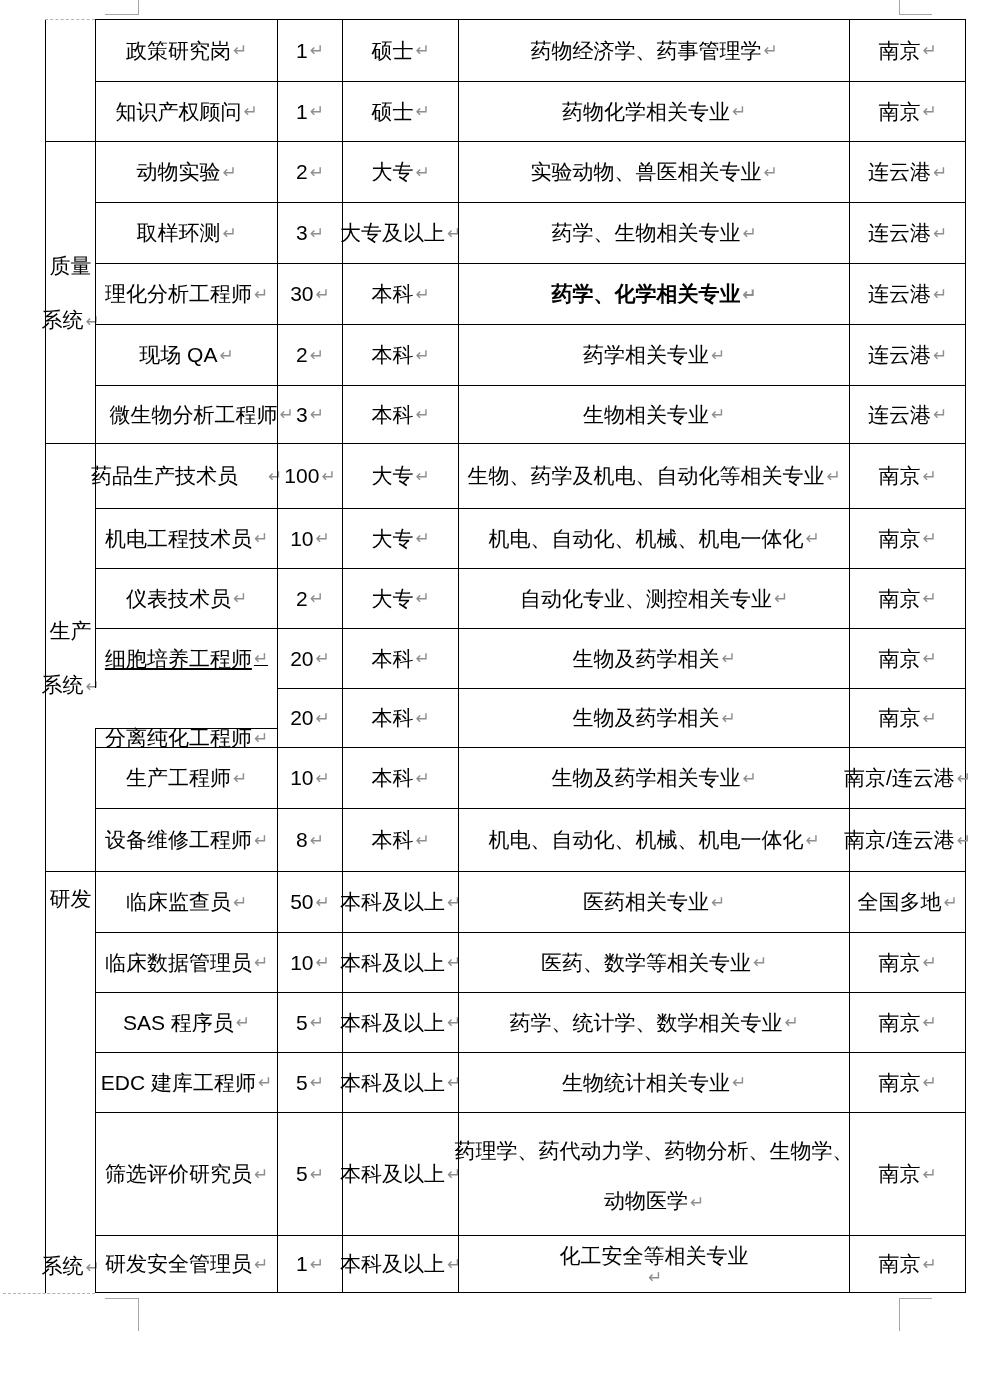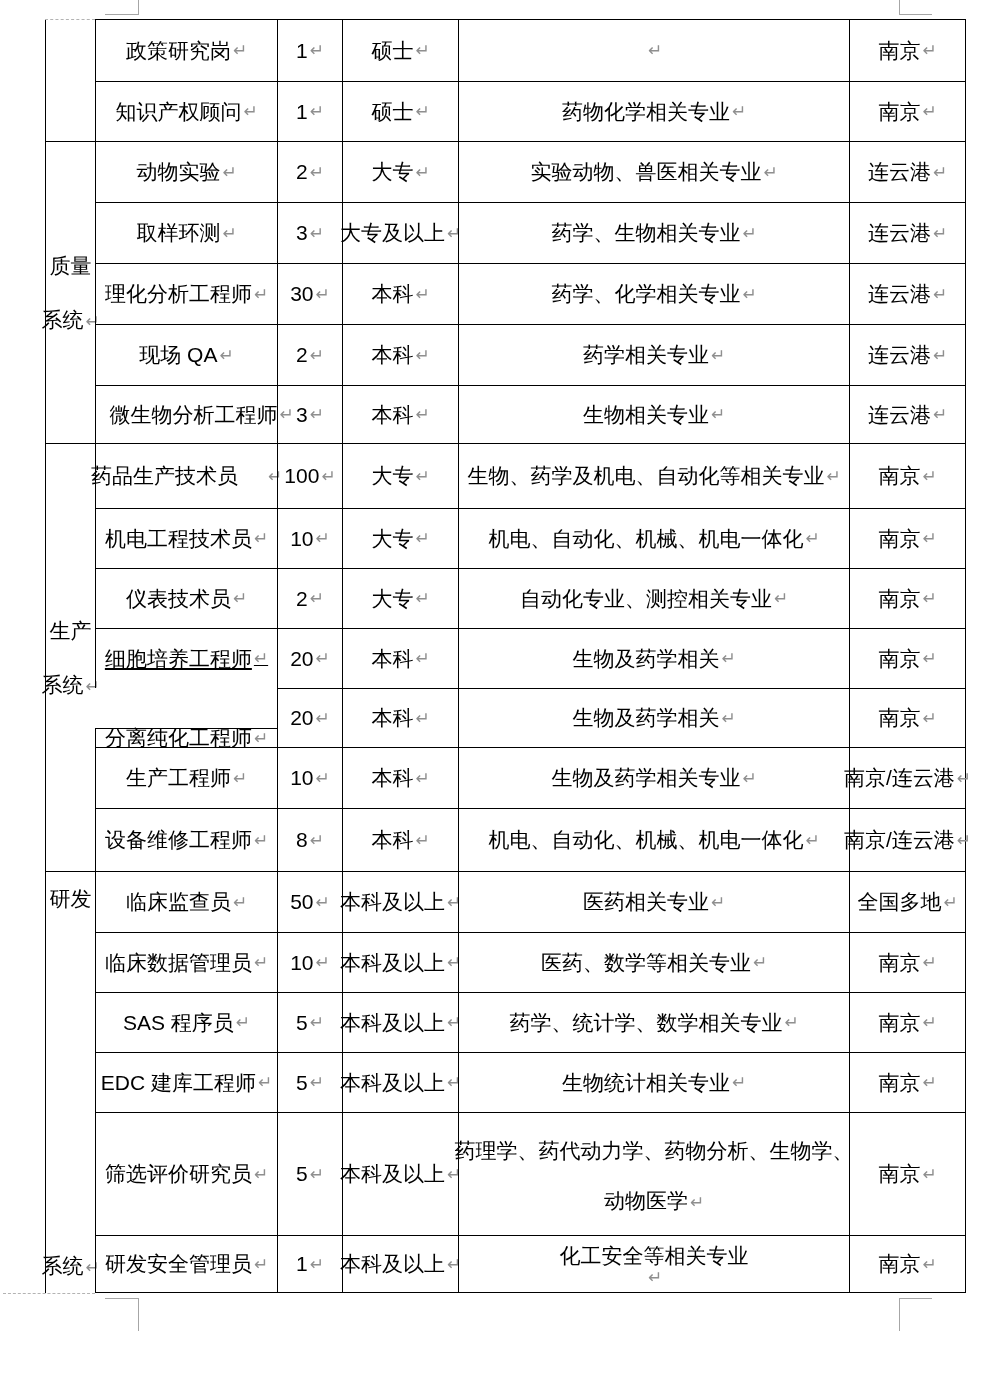--- a/index.html
+++ b/index.html
@@ -69,20 +69,21 @@
       </div>
       <div class="cell" style="grid-area: 1 / 3;">
         <span>1</span>
         <span class="pm">↵</span>
       </div>
       <div class="cell" style="grid-area: 1 / 4;">
         <span>硕士</span>
         <span class="pm">↵</span>
       </div>
       <div class="cell" style="grid-area: 1 / 5;">
+        <span>药物经济学、药事管理学</span>
         <span class="pm">↵</span>
       </div>
       <div class="cell lastcol" style="grid-area: 1 / 6;">
         <span>南京</span>
         <span class="pm">↵</span>
       </div>
       <div class="cell" style="grid-area: 2 / 2;">
         <span>知识产权顾问</span>
         <span class="pm">↵</span>
       </div>
@@ -151,21 +152,21 @@
         <span class="pm">↵</span>
       </div>
       <div class="cell" style="grid-area: 5 / 3;">
         <span>30</span>
         <span class="pm">↵</span>
       </div>
       <div class="cell" style="grid-area: 5 / 4;">
         <span>本科</span>
         <span class="pm">↵</span>
       </div>
-      <div class="cell" style="grid-area: 5 / 5;">
+      <div class="cell" style="grid-area: 5 / 5; font-weight: bold;">
         <span>药学、化学相关专业</span>
         <span class="pm">↵</span>
       </div>
       <div class="cell lastcol" style="grid-area: 5 / 6;">
         <span>连云港</span>
         <span class="pm">↵</span>
       </div>
       <div class="cell" style="grid-area: 6 / 2;">
         <span>现场 QA</span>
         <span class="pm">↵</span>

